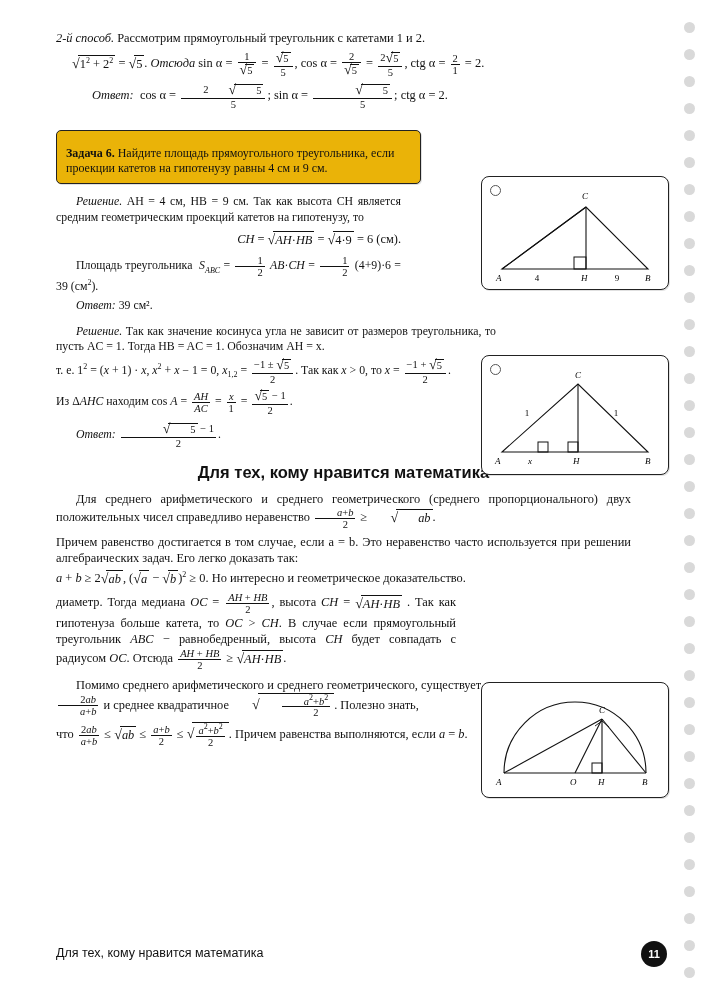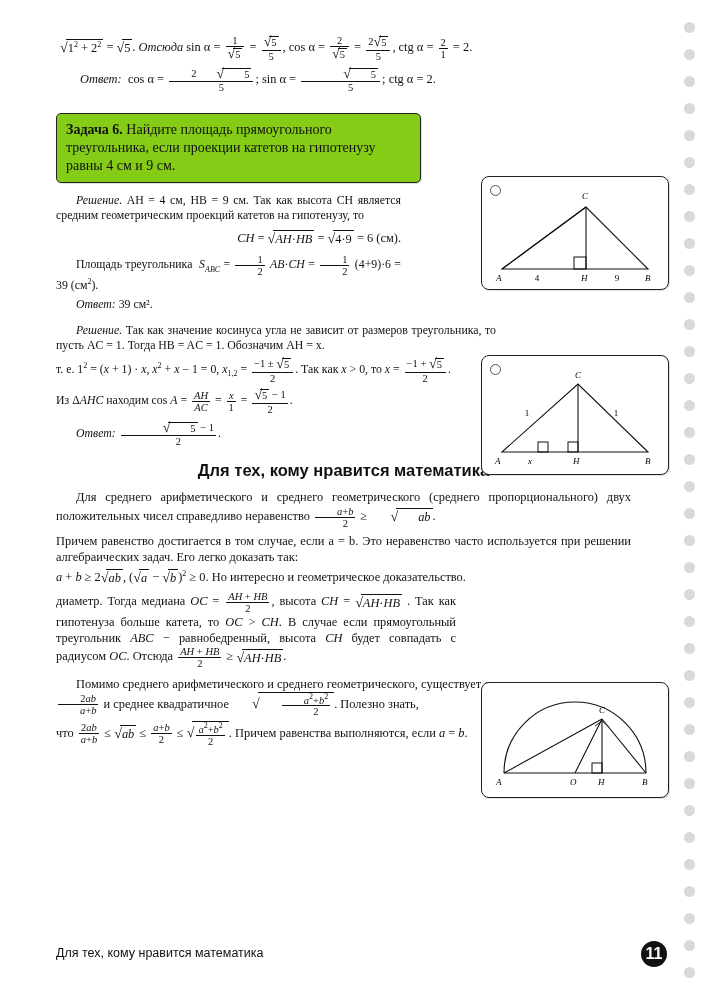--- a/index.html
+++ b/index.html
@@ -37,24 +37,24 @@
   .sqrt .rad{font-size:14px;}
   .sqrt .bar{display:inline-block;border-top:1px solid #111;padding:0 2px;margin-left:-2px;}
   .sup{font-size:8px;vertical-align:super;}
   .sub{font-size:8px;vertical-align:sub;}
 
   
   .taskbox{
     position:relative;
     border:1px solid #222;
     border-radius:5px;
-    padding:7px 9px 7px 9px;
-    font-size:14px;
+    padding:15px 9px 7px 9px;
+    font-size:12px;
     line-height:1.28;
-    background:#84cc16;
+    background:#eab308;
     box-shadow:1px 1px 0 rgba(0,0,0,0.12);
   }
   .taskbox .ttl{font-weight:bold;}
   
   .figcard{
     position:absolute;
     border:1px solid #222;
     border-radius:8px;
     background:#fff;
     box-shadow:1px 1px 0 rgba(0,0,0,0.12);
@@ -69,24 +69,24 @@
   }
   .footer{
     position:absolute;left:56px;bottom:40px;font-size:12.5px;
     font-family:"Liberation Sans", sans-serif;
   }
   .pagenum{
     position:absolute;right:52px;bottom:33px;
     width:26px;height:26px;border-radius:50%;
     background:#111;color:#fff;
     font-family:"Liberation Sans", sans-serif;
-    font-size:16px;font-weight:bold;
+    font-size:11px;font-weight:bold;
     display:flex;align-items:center;justify-content:center;
   }
-  .fline{font-size:12.4px;margin:5px 4px;}
+  .fline{font-size:12.4px;margin:5px 16px;}
   .eq{text-align:right;margin:6px 0;}
   .blk{margin-bottom:6px;}
 </style>
 </head>
 <body>
 
 <div class="page">
 
   <div class="spiral">
       <div class="dot" style="top: 22px;"></div>
@@ -123,20 +123,24 @@
       <div class="dot" style="top: 859px;"></div>
       <div class="dot" style="top: 886px;"></div>
       <div class="dot" style="top: 913px;"></div>
       <div class="dot" style="top: 940px;"></div>
       <div class="dot" style="top: 967px;"></div>
     </div>
 
   <div class="content">
 
     <div class="blk">
+      <p style="text-indent:0;">
+        <span class="it">2-й способ.</span>
+        <span>Рассмотрим прямоугольный треугольник с катетами 1 и 2.</span>
+      </p>
 
       <p class="fline" style="text-indent:0;">
         <span class="sqrt"><span class="rad">√</span><span class="bar">1<span class="sup">2</span> + 2<span class="sup">2</span></span></span>
         = <span class="sqrt"><span class="rad">√</span><span class="bar">5</span></span>.
         <span class="it">Отсюда</span>
         sin&nbsp;α =
         <span class="frac"><span class="n">1</span><span class="d"><span class="sqrt"><span class="rad">√</span><span class="bar">5</span></span></span></span>
         =
         <span class="frac"><span class="n"><span class="sqrt"><span class="rad">√</span><span class="bar">5</span></span></span><span class="d">5</span></span>,
         cos&nbsp;α =

